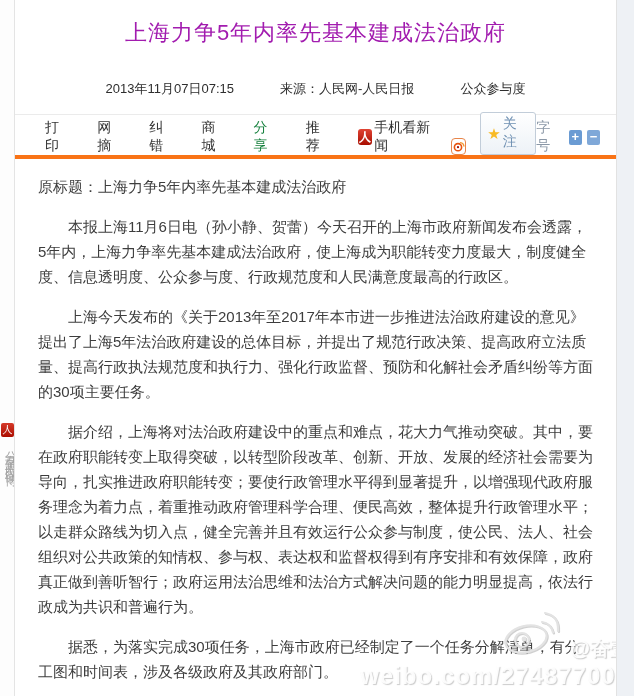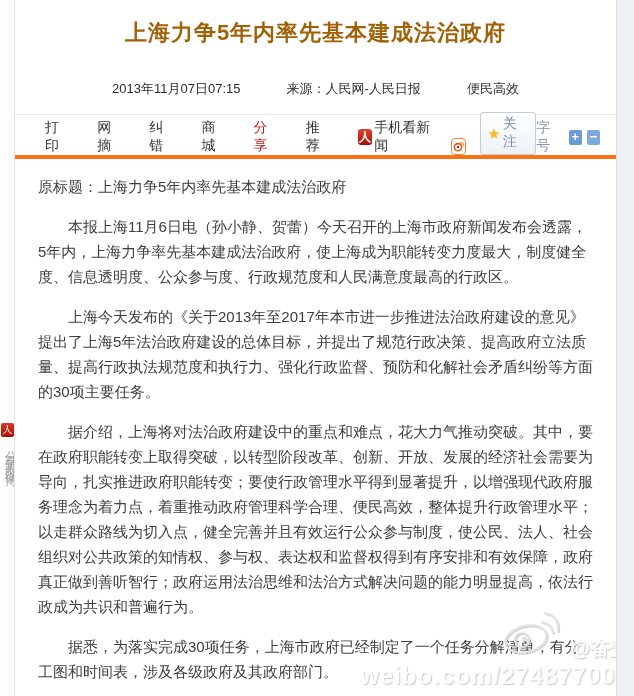--- a/index.html
+++ b/index.html
@@ -24,33 +24,33 @@
     height:130px;
   }
   .right-rail {
     position:absolute; right:0; top:0; width:18px; height:696px;
     background:#eef1f5; border-left:1px solid #e2e2e2; z-index:3;
   }
   
   .page { position:absolute; left:15px; top:0; width:601px; height:696px; background:#fff; }
   
   .article-header { padding-top:18px; text-align:center; }
-  .article-title { font-size:22px; font-weight:bold; color:#a16207; letter-spacing:1px; }
+  .article-title { font-size:22px; font-weight:normal; color:#a21caf; letter-spacing:1px; }
   .meta-row {
     margin-top:32px; display:flex; justify-content:center; gap:46px;
     font-size:13px; color:#2e2e2e; padding-bottom:16px;
     border-bottom:1px solid #ebebeb;
   }
   
   .toolbar {
     height:44px; display:flex; align-items:flex-end; padding:0 16px 0 30px;
     border-bottom:4px solid #f97316; font-size:14px; color:#333;
   }
   .tb-item { margin-right:27px; cursor:pointer; }
-  .tb-item.dim { color:#b91c1c; }
+  .tb-item.dim { color:#15803d; }
   .pw-group { display:flex; align-items:center; margin-right:14px; }
   .pw-icon {
     width:16px; height:16px; border-radius:3px; margin-right:2px;
     background:linear-gradient(#e04434,#a80d00);
     color:#fff; font-size:12px; line-height:16px; text-align:center; font-weight:bold;
   }
   .sina-icon {
     width:17px; height:17px; border:1px solid #e8854a; border-radius:4px;
     background:#fff; margin-right:14px; display:flex; align-items:center; justify-content:center;
   }
@@ -101,21 +101,21 @@
 
 <div class="right-rail"></div>
 
 <div class="page">
 
   <div class="article-header">
     <div class="article-title">上海力争5年内率先基本建成法治政府</div>
     <div class="meta-row">
       <span>2013年11月07日07:15</span>
       <span>来源：人民网-人民日报</span>
-      <span>便民高效</span>
+      <span>公众参与度</span>
     </div>
   </div>
 
   <div class="toolbar">
     <span class="tb-item">打印</span>
     <span class="tb-item">网摘</span>
     <span class="tb-item">纠错</span>
     <span class="tb-item">商城</span>
     <span class="tb-item dim">分享</span>
     <span class="tb-item">推荐</span>

